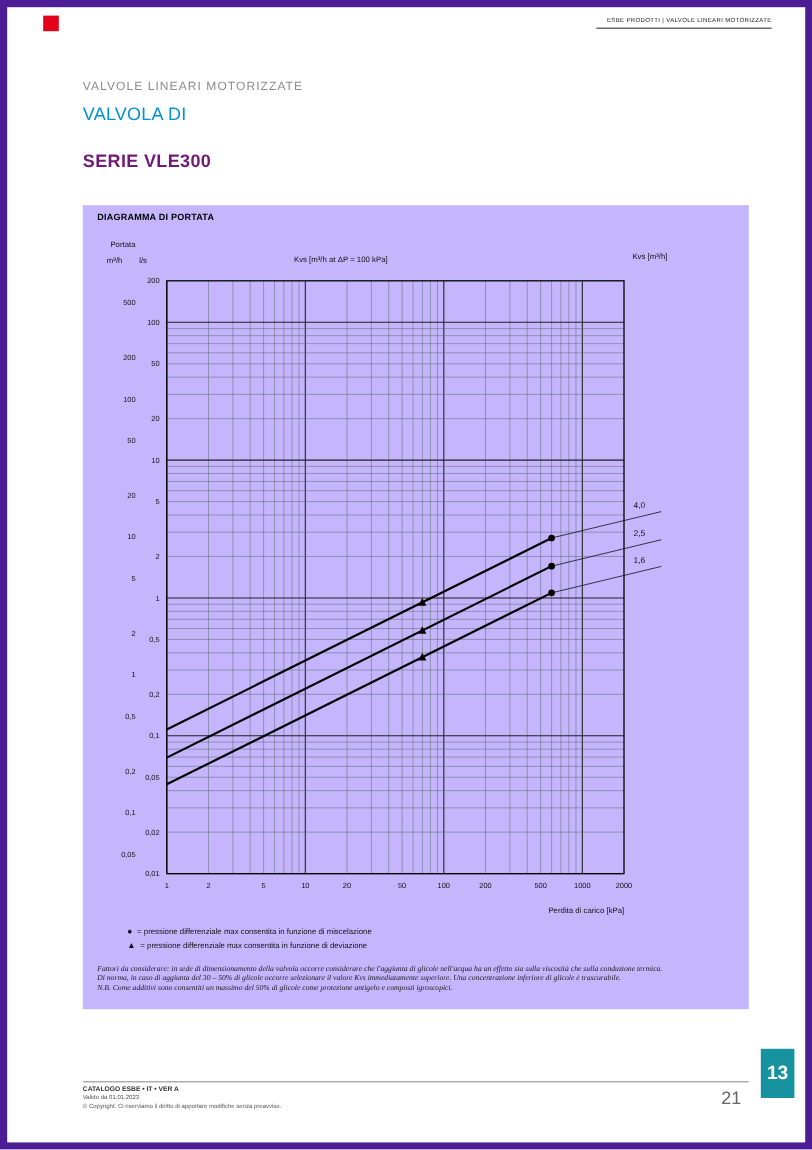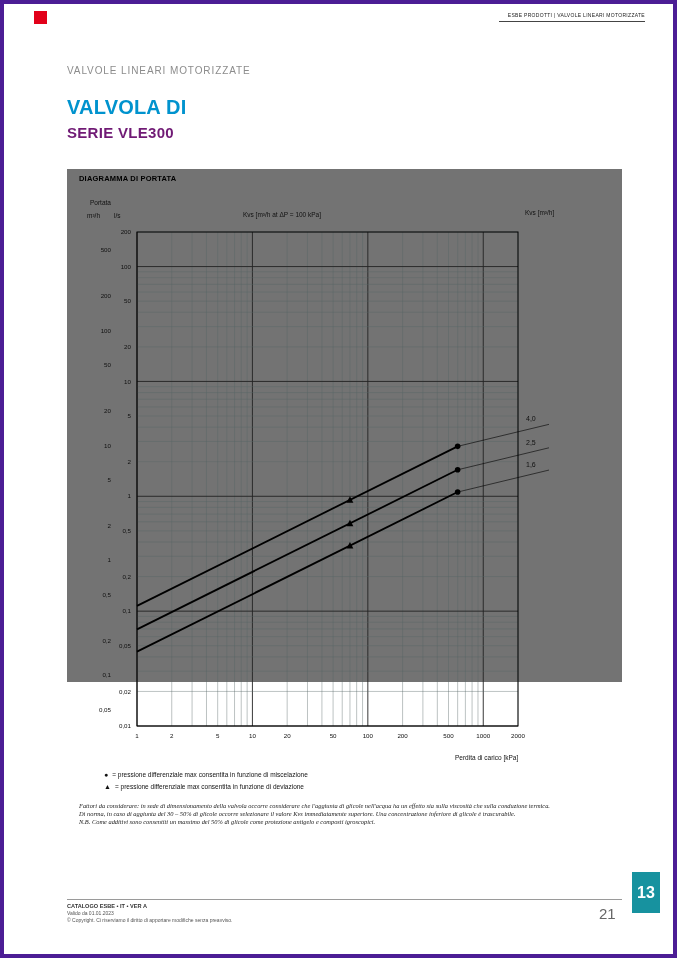--- a/index.html
+++ b/index.html
@@ -1,25 +1,25 @@
 <!DOCTYPE html>
 <html><head>
 <meta charset="utf-8">
 <style>
   html,body{margin:0;padding:0;background:#eee;}
-  .page{position:relative;width:677px;height:958px;background:#ffffff;border:4px solid #4c1d95;
+  .page{position:relative;width:677px;height:958px;background:#ffffff;border:6px solid #4c1d95;
         box-sizing:border-box;font-family:"Liberation Sans",sans-serif;overflow:hidden;}
   .abs{position:absolute;}
   .logo{left:30px;top:7px;width:13px;height:13px;background:#e2001a;}
   .header-right{right:28px;top:8px;width:146px;text-align:right;font-size:5px;letter-spacing:0.3px;
         color:#222;border-bottom:1px solid #444;padding-bottom:3px;}
   .eyebrow{left:63px;top:61px;font-size:10px;letter-spacing:0.9px;color:#8c8c8c;}
-  .title{left:63px;top:92px;font-size:20px;font-weight:bold;color:#0093ce;line-height:22px;letter-spacing:0.2px;}
+  .title{left:63px;top:79px;font-size:15px;font-weight:normal;color:#0093ce;line-height:22px;letter-spacing:0.2px;}
   .series-title{left:63px;top:120px;font-size:15px;font-weight:bold;color:#701a75;letter-spacing:0.3px;}
-  .panel{left:63px;top:165px;width:555px;height:513px;background:#737373;}
+  .panel{left:63px;top:165px;width:555px;height:670px;background:#c4b5fd;}
   .panel-title{position:absolute;left:12px;top:5px;font-size:7.5px;font-weight:bold;color:#000;letter-spacing:0.2px;}
   .chart-svg{position:absolute;left:0;top:0;}
   .ov{position:absolute;font-size:6.5px;color:#111;}
   .ov-portata{left:23px;top:30px;}
   .ov-m3h{left:20px;top:43px;}
   .ov-ls{left:47px;top:43px;}
   .ov-top{left:140px;top:42px;width:150px;text-align:center;}
   .ov-right{left:458px;top:40px;}
   .ov-xtitle{left:388px;top:585px;}
   .legend{position:absolute;left:37px;top:599px;font-size:6.5px;color:#111;}

